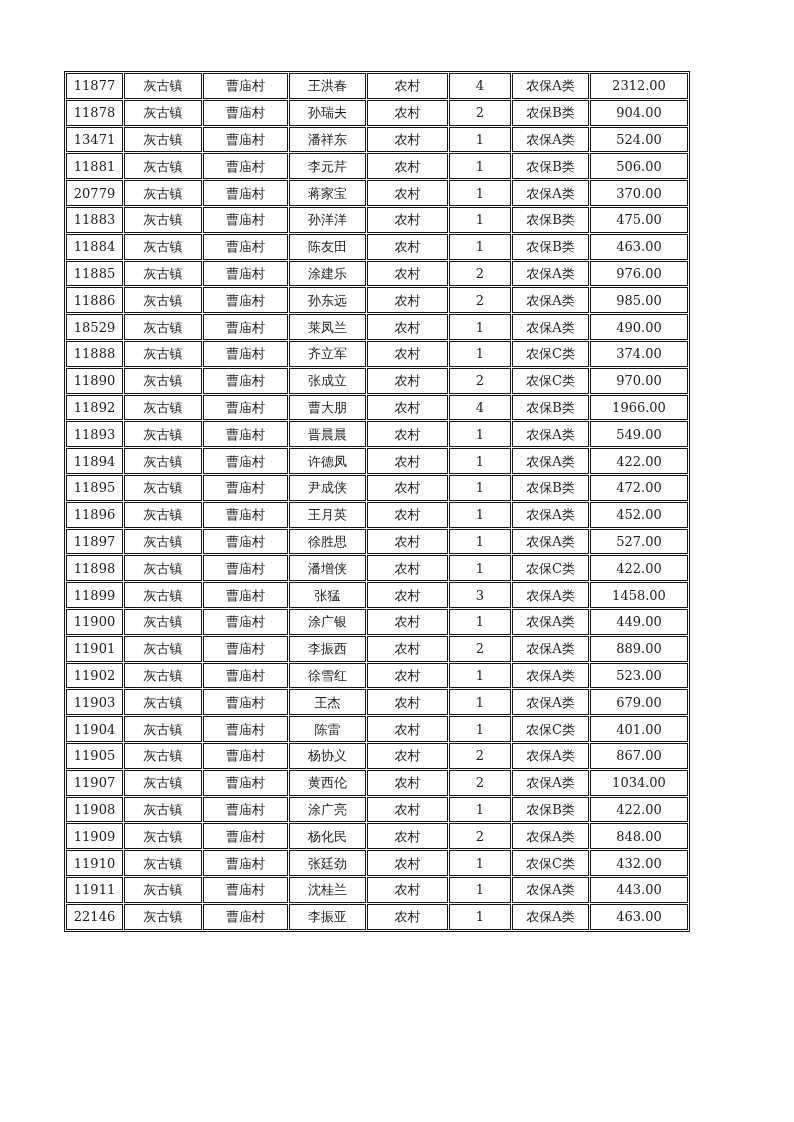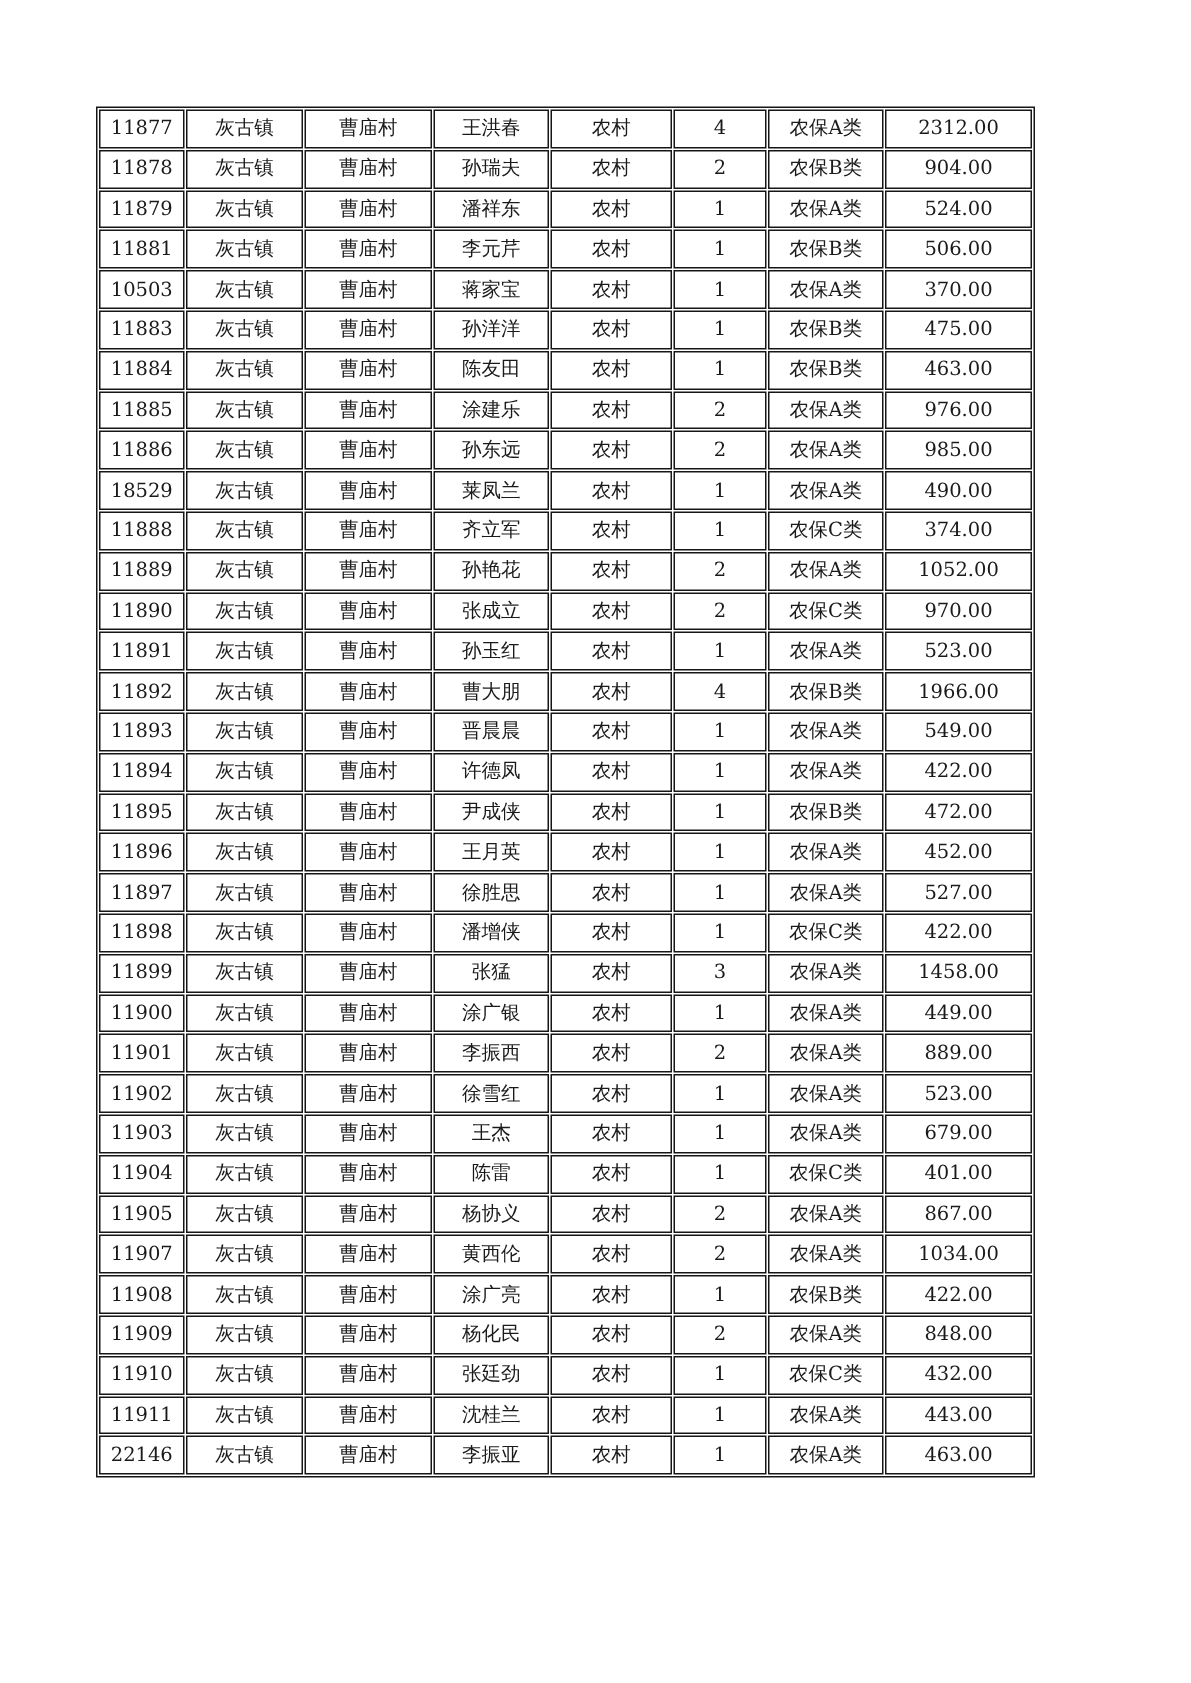--- a/index.html
+++ b/index.html
@@ -78,41 +78,41 @@
           <td>11878</td>
           <td>灰古镇</td>
           <td>曹庙村</td>
           <td>孙瑞夫</td>
           <td>农村</td>
           <td>2</td>
           <td>农保B类</td>
           <td>904.00</td>
         </tr>
         <tr>
-          <td>11879</td>
+          <td>13471</td>
           <td>灰古镇</td>
           <td>曹庙村</td>
           <td>潘祥东</td>
           <td>农村</td>
           <td>1</td>
           <td>农保A类</td>
           <td>524.00</td>
         </tr>
         <tr>
           <td>11881</td>
           <td>灰古镇</td>
           <td>曹庙村</td>
           <td>李元芹</td>
           <td>农村</td>
           <td>1</td>
           <td>农保B类</td>
           <td>506.00</td>
         </tr>
         <tr>
-          <td>10503</td>
+          <td>20779</td>
           <td>灰古镇</td>
           <td>曹庙村</td>
           <td>蒋家宝</td>
           <td>农村</td>
           <td>1</td>
           <td>农保A类</td>
           <td>370.00</td>
         </tr>
         <tr>
           <td>11883</td>
@@ -168,48 +168,28 @@
           <td>11888</td>
           <td>灰古镇</td>
           <td>曹庙村</td>
           <td>齐立军</td>
           <td>农村</td>
           <td>1</td>
           <td>农保C类</td>
           <td>374.00</td>
         </tr>
         <tr>
-          <td>11889</td>
-          <td>灰古镇</td>
-          <td>曹庙村</td>
-          <td>孙艳花</td>
-          <td>农村</td>
-          <td>2</td>
-          <td>农保A类</td>
-          <td>1052.00</td>
-        </tr>
-        <tr>
           <td>11890</td>
           <td>灰古镇</td>
           <td>曹庙村</td>
           <td>张成立</td>
           <td>农村</td>
           <td>2</td>
           <td>农保C类</td>
           <td>970.00</td>
-        </tr>
-        <tr>
-          <td>11891</td>
-          <td>灰古镇</td>
-          <td>曹庙村</td>
-          <td>孙玉红</td>
-          <td>农村</td>
-          <td>1</td>
-          <td>农保A类</td>
-          <td>523.00</td>
         </tr>
         <tr>
           <td>11892</td>
           <td>灰古镇</td>
           <td>曹庙村</td>
           <td>曹大朋</td>
           <td>农村</td>
           <td>4</td>
           <td>农保B类</td>
           <td>1966.00</td>

